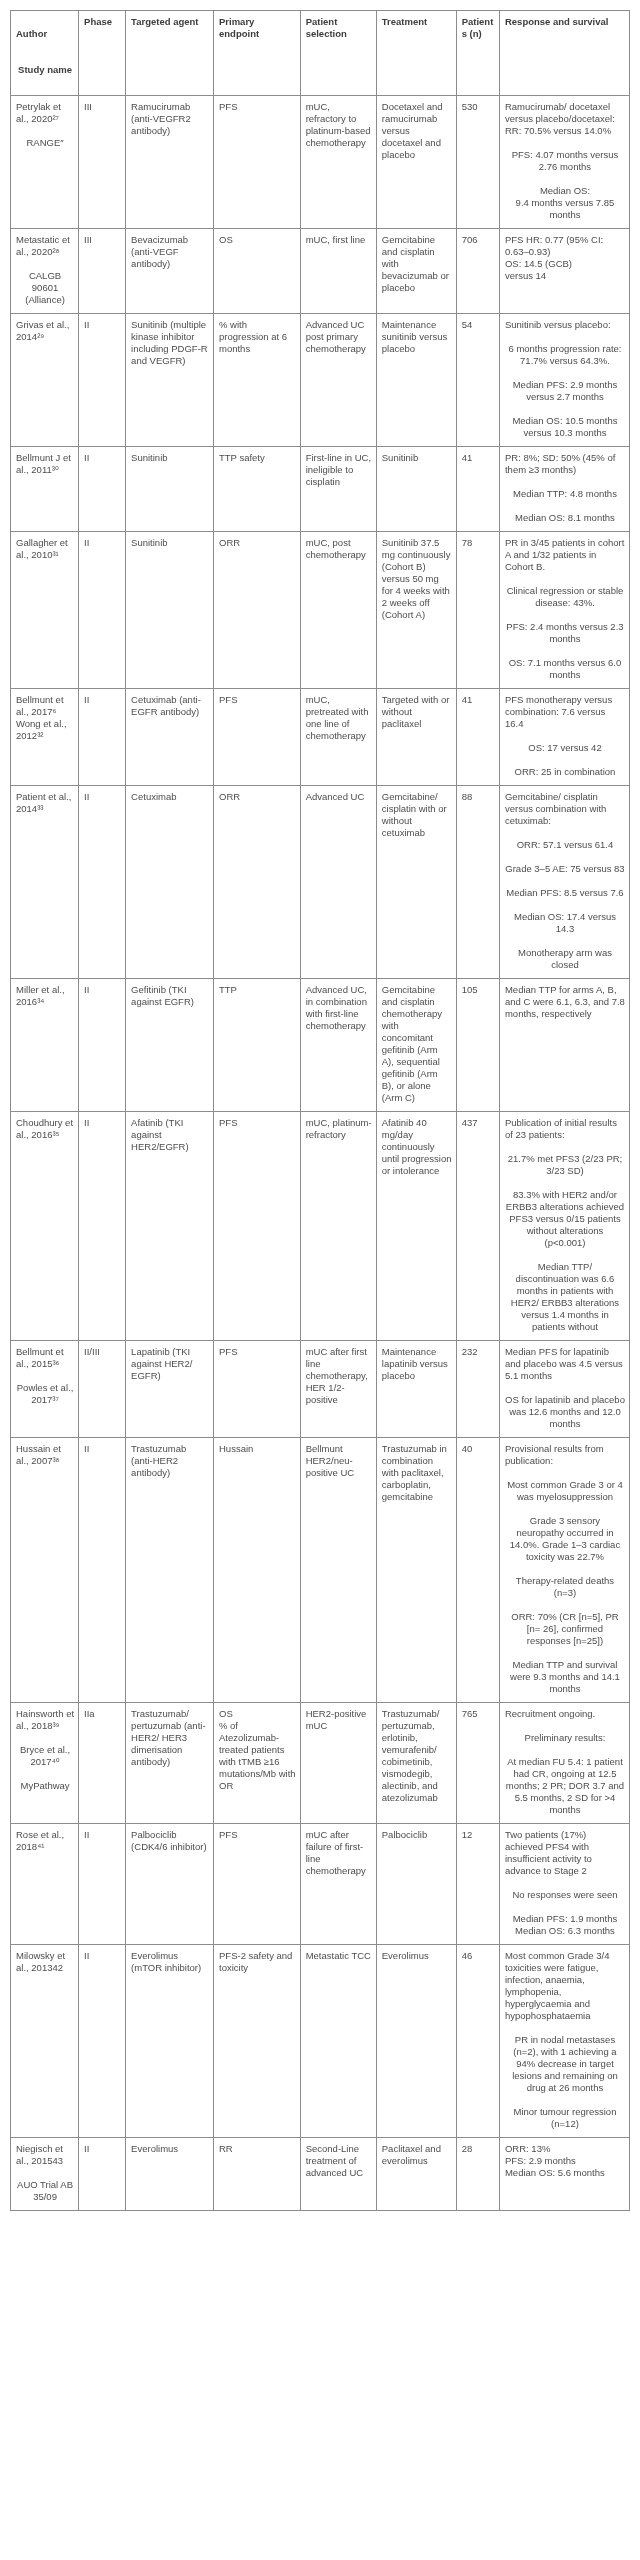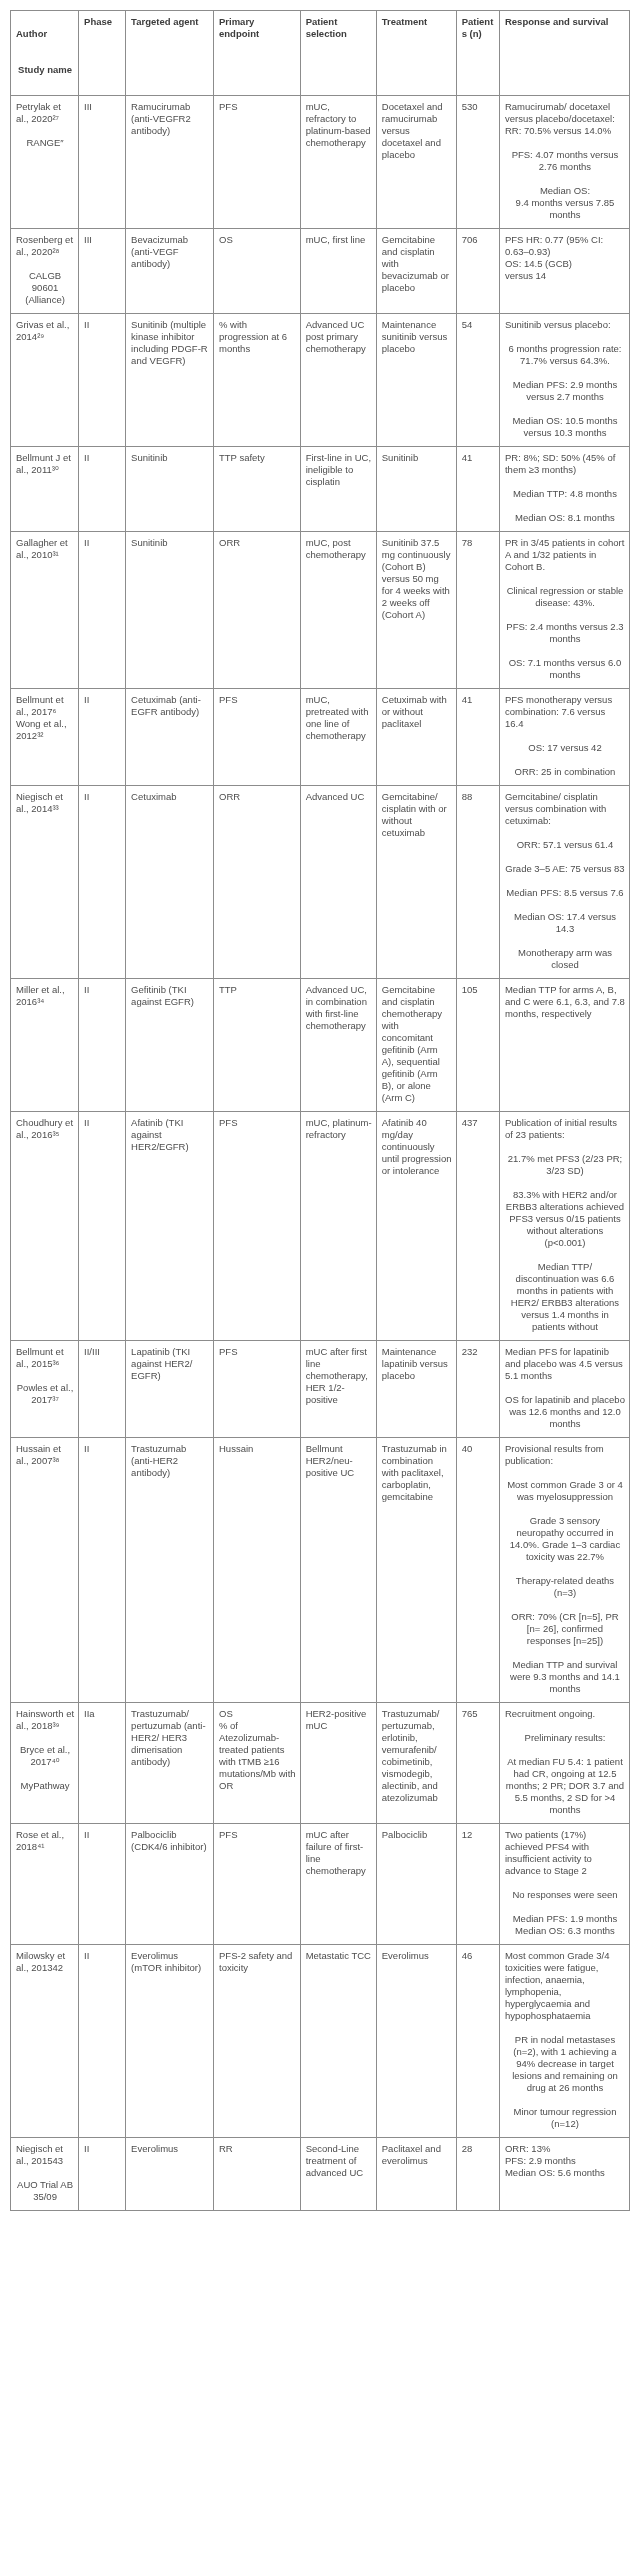--- a/index.html
+++ b/index.html
@@ -81,21 +81,21 @@
     <td data-name="agent-cell">Ramucirumab (anti-VEGFR2 antibody)</td>
     <td data-name="endpoint-cell">PFS</td>
     <td data-name="selection-cell">mUC, refractory to platinum-based chemotherapy</td>
     <td data-name="treatment-cell">Docetaxel and ramucirumab versus docetaxel and placebo</td>
     <td data-name="patients-cell">530</td>
     <td data-name="response-cell"><div class="para" data-name="text-paragraph">Ramucirumab/ docetaxel versus placebo/docetaxel: RR: 70.5% versus 14.0%</div><div class="para" data-name="text-paragraph">PFS: 4.07 months versus 2.76 months</div><div class="para" data-name="text-paragraph">Median OS:
 9.4 months versus 7.85 months</div></td>
   </tr>
 
   <tr data-name="table-row">
-    <td data-name="author-cell"><div class="para" data-name="text-paragraph">Rosenberg et al., 2020²⁸</div><div class="para" data-name="text-paragraph">CALGB 90601 (Alliance)</div></td>
+    <td data-name="author-cell"><div class="para" data-name="text-paragraph">Metastatic et al., 2020²⁸</div><div class="para" data-name="text-paragraph">CALGB 90601 (Alliance)</div></td>
     <td data-name="phase-cell">III</td>
     <td data-name="agent-cell">Bevacizumab (anti-VEGF antibody)</td>
     <td data-name="endpoint-cell">OS</td>
     <td data-name="selection-cell">mUC, first line</td>
     <td data-name="treatment-cell">Gemcitabine and cisplatin with bevacizumab or placebo</td>
     <td data-name="patients-cell">706</td>
     <td data-name="response-cell"><div class="para" data-name="text-paragraph">PFS HR: 0.77 (95% CI: 0.63–0.93)
 OS: 14.5 (GCB)
 versus 14</div></td>
   </tr>
@@ -133,27 +133,27 @@
     <td data-name="response-cell"><div class="para" data-name="text-paragraph">PR in 3/45 patients in cohort A and 1/32 patients in Cohort B.</div><div class="para" data-name="text-paragraph">Clinical regression or stable disease: 43%.</div><div class="para" data-name="text-paragraph">PFS: 2.4 months versus 2.3 months</div><div class="para" data-name="text-paragraph">OS: 7.1 months versus 6.0 months</div></td>
   </tr>
 
   <tr data-name="table-row">
     <td data-name="author-cell"><div class="para" data-name="text-paragraph">Bellmunt et al., 2017⁶
 Wong et al., 2012³²</div></td>
     <td data-name="phase-cell">II</td>
     <td data-name="agent-cell">Cetuximab (anti-EGFR antibody)</td>
     <td data-name="endpoint-cell">PFS</td>
     <td data-name="selection-cell">mUC, pretreated with one line of chemotherapy</td>
-    <td data-name="treatment-cell">Cetuximab with or without paclitaxel</td>
+    <td data-name="treatment-cell">Targeted with or without paclitaxel</td>
     <td data-name="patients-cell">41</td>
     <td data-name="response-cell"><div class="para" data-name="text-paragraph">PFS monotherapy versus combination: 7.6 versus 16.4</div><div class="para" data-name="text-paragraph">OS: 17 versus 42</div><div class="para" data-name="text-paragraph">ORR: 25 in combination</div></td>
   </tr>
 
   <tr data-name="table-row">
-    <td data-name="author-cell"><div class="para" data-name="text-paragraph">Niegisch et al., 2014³³</div></td>
+    <td data-name="author-cell"><div class="para" data-name="text-paragraph">Patient et al., 2014³³</div></td>
     <td data-name="phase-cell">II</td>
     <td data-name="agent-cell">Cetuximab</td>
     <td data-name="endpoint-cell">ORR</td>
     <td data-name="selection-cell">Advanced UC</td>
     <td data-name="treatment-cell">Gemcitabine/ cisplatin with or without cetuximab</td>
     <td data-name="patients-cell">88</td>
     <td data-name="response-cell"><div class="para" data-name="text-paragraph">Gemcitabine/ cisplatin versus combination with cetuximab:</div><div class="para" data-name="text-paragraph">ORR: 57.1 versus 61.4</div><div class="para" data-name="text-paragraph">Grade 3–5 AE: 75 versus 83</div><div class="para" data-name="text-paragraph">Median PFS: 8.5 versus 7.6</div><div class="para" data-name="text-paragraph">Median OS: 17.4 versus 14.3</div><div class="para" data-name="text-paragraph">Monotherapy arm was closed</div></td>
   </tr>
 
   <tr data-name="table-row">

